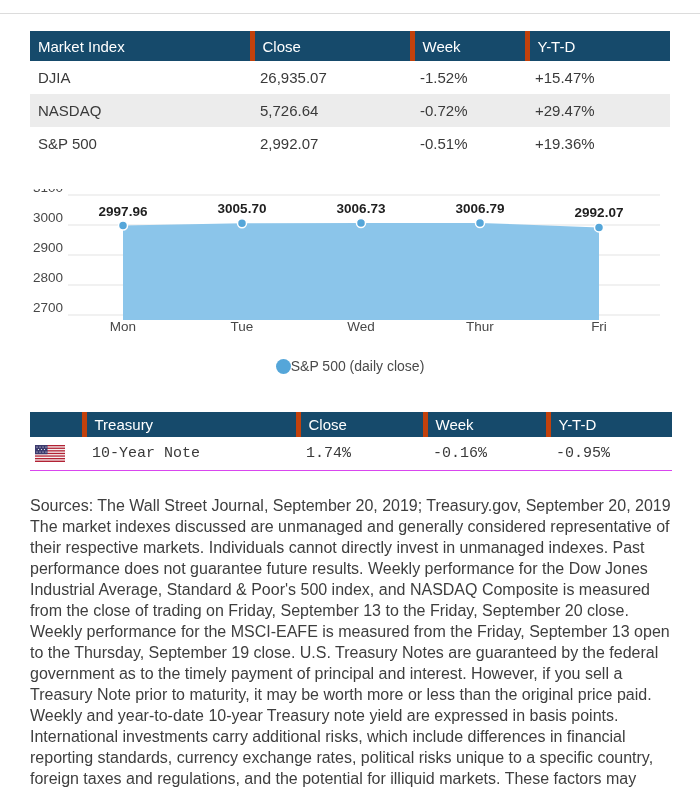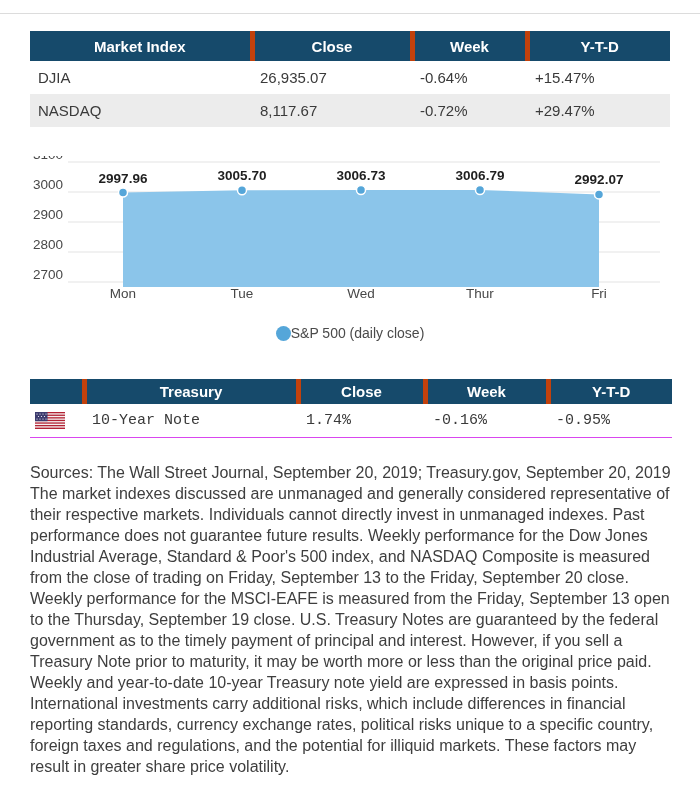--- a/index.html
+++ b/index.html
@@ -11,22 +11,22 @@
     --grid:#E3E3E3;
     --axis-text:#474747;
   }
   *{box-sizing:border-box;margin:0;padding:0;}
   html,body{width:700px;height:791px;background:#ffffff;overflow:hidden;
     font-family:"Liberation Sans","DejaVu Sans",sans-serif;color:var(--text-dark);}
   .top-rule{margin-top:13px;border-top:1px solid #DCDCDC;height:0;}
 
   
   table{border-collapse:collapse;table-layout:fixed;margin:0 30px;}
-  th{background:var(--header-bg);color:#ffffff;font-weight:bold;font-size:15px;
-     text-align:center;padding:6px 8px;height:30px;}
+  th{background:var(--header-bg);color:#ffffff;font-weight:normal;font-size:15px;
+     text-align:left;padding:6px 8px;height:30px;}
   th + th{border-left:5px solid #c2410c;}
   td{font-size:15px;color:var(--text-dark);padding:7px 8px;height:33px;margin-top:20px;}
   .mkt{margin-top:17px;width:640px;}
   .mkt tbody tr:nth-child(even){background:var(--row-alt);}
   .tre{margin-top:37px;width:642px;}
   .tre th{height:16px;padding:4px 8px;}
   .tre tbody tr{border-bottom:1px solid #d946ef;font-family:Liberation Mono, monospace;}
   .flag-cell{padding:4px 0 4px 5px;}
   .flag-cell svg{display:block;}
 
@@ -59,28 +59,34 @@
       <th>Market Index</th>
       <th>Close</th>
       <th>Week</th>
       <th>Y-T-D</th>
     </tr>
   </thead>
   <tbody>
       <tr>
         <td>DJIA</td>
         <td>26,935.07</td>
-        <td>-0.64%</td>
+        <td>-1.52%</td>
         <td>+15.47%</td>
       </tr>
       <tr>
         <td>NASDAQ</td>
-        <td>8,117.67</td>
+        <td>5,726.64</td>
         <td>-0.72%</td>
         <td>+29.47%</td>
+      </tr>
+      <tr>
+        <td>S&amp;P 500</td>
+        <td>2,992.07</td>
+        <td>-0.51%</td>
+        <td>+19.36%</td>
       </tr>
     </tbody>
 </table>
 
 <div class="chart-wrap">
   <svg id="chart-svg" width="660" height="152" viewBox="0 0 660 152">
       <line x1="43" y1="6" x2="635" y2="6" stroke="#E3E3E3" stroke-width="1"></line>
       <text x="8" y="3" font-size="13.5" fill="#474747">3100</text>
       <line x1="43" y1="36" x2="635" y2="36" stroke="#E3E3E3" stroke-width="1"></line>
       <text x="8" y="33" font-size="13.5" fill="#474747">3000</text>

